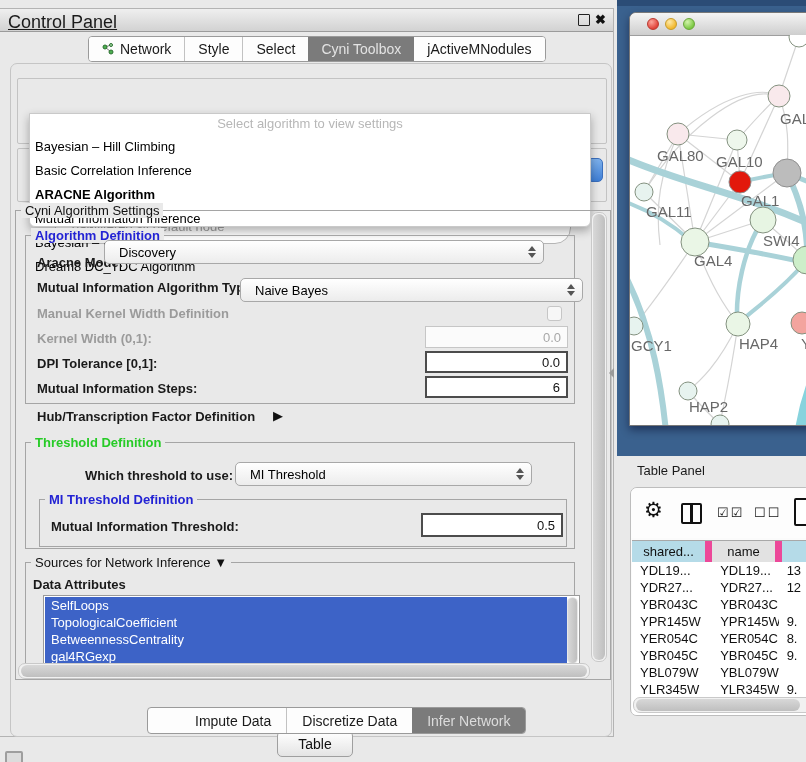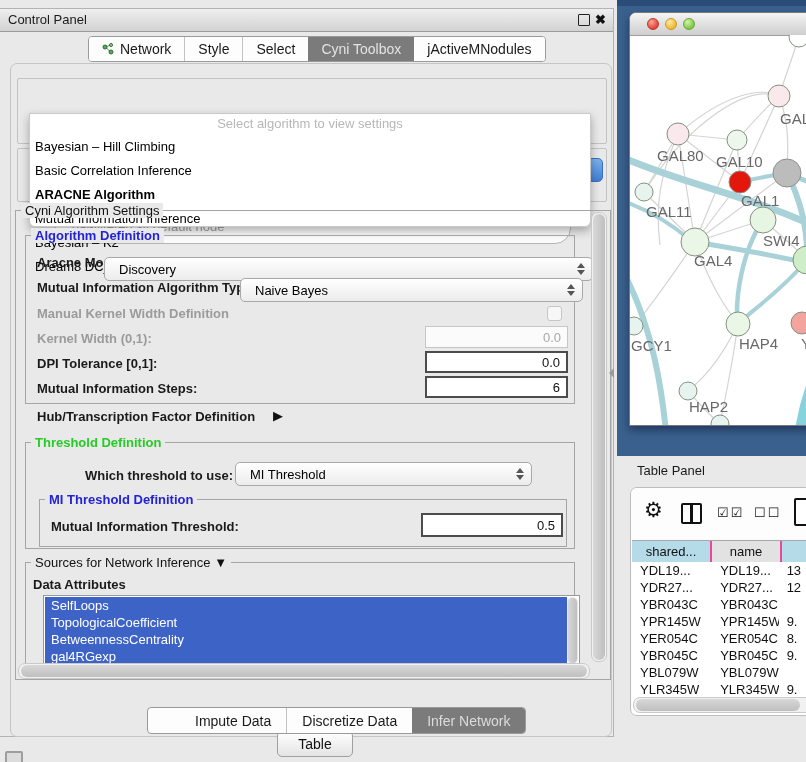--- a/index.html
+++ b/index.html
@@ -2,21 +2,21 @@
 <html><head>
 <meta charset="utf-8">
 <style>
   html,body{margin:0;padding:0;}
   #screen{position:relative;width:806px;height:762px;background:#e9e9e9;overflow:hidden;
     font-family:"Liberation Sans",sans-serif;font-size:13px;color:#111;}
   .abs{position:absolute;}
   
   .cp-win{left:0;top:8px;width:614px;height:729px;background:#e9e9e9;border:1px solid #b3b3b3;border-left:none;box-sizing:border-box;}
   .cp-titlebar{left:0;top:0;width:100%;height:22px;background:linear-gradient(#efefef,#d2d2d2);border-bottom:1px solid #9b9b9b;}
-  .cp-title{left:8px;top:3px;font-size:13px;color:#1a1a1a;}
+  .cp-title{left:8px;top:3px;font-size:18px;color:#1a1a1a;text-decoration:underline;}
   .cp-float{left:578px;top:5px;width:10px;height:10px;border:1.5px solid #222;border-radius:1px;}
   .cp-close{left:595px;top:3px;font-size:13px;font-weight:bold;color:#111;}
   
   .tabbar{left:88px;top:27px;height:24px;display:flex;border:1px solid #9a9a9a;border-radius:4px;overflow:hidden;background:#fdfdfd;}
   .tab{display:flex;align-items:center;gap:5px;padding:0 13px;font-size:14px;color:#1a1a1a;background:#fdfdfd;border-left:1px solid #c2c2c2;}
   .tab:first-child{border-left:none;}
   .tab.sel{background:#7b7b7b;color:#e3e3e3;border-left:none;}
   .tab.after-sel{border-left:none;}
   
   .cp-frame{left:10px;top:54px;width:600px;height:672px;border:1px solid #c5c5c5;border-radius:7px;background:#e9e9e9;}
@@ -71,21 +71,21 @@
   
   .tp-title{left:637px;top:463px;font-size:13px;color:#1a1a1a;}
   .tp-frame{left:630px;top:487px;width:182px;height:229px;border:1px solid #bdbdbd;border-radius:7px;background:#fbfbfb;box-sizing:border-box;overflow:hidden;}
   .tp-toolbar{position:absolute;left:0;top:0;width:100%;height:50px;background:#fdfdfd;}
   .gear{position:absolute;left:13px;top:10px;font-size:21px;color:#111;}
   .colicon{position:absolute;left:50px;top:15px;width:17px;height:17px;border:2.5px solid #111;border-radius:2px;}
   .colicon:before{content:"";position:absolute;left:50%;top:0;bottom:0;width:2.5px;margin-left:-1.25px;background:#111;}
   .cbx{position:absolute;top:17px;font-size:13px;color:#111;letter-spacing:2px;}
   .docicon{position:absolute;left:163px;top:10px;width:16px;height:24px;border:2.5px solid #111;border-radius:2px;background:#fff;}
   .thead{position:absolute;left:1px;top:52px;height:21px;display:flex;border-top:1px solid #a8a8a8;border-bottom:1px solid #8f8f8f;}
-  .th{display:flex;align-items:center;justify-content:center;font-size:13px;border-right:2px solid #ec4899;box-sizing:border-box;}
+  .th{display:flex;align-items:center;justify-content:center;font-size:13px;border-right:7px solid #ec4899;box-sizing:border-box;}
   .th.c1{width:80px;background:#b5dbe8;}
   .th.c2{width:70px;background:#e2e2e2;}
   .th.c3{width:32px;background:#b5dbe8;}
   .tbody{position:absolute;left:1px;top:74px;right:1px;bottom:0;background:#fff;}
   .trow{display:flex;height:17px;align-items:center;}
   .td{font-size:13px;color:#111;box-sizing:border-box;overflow:hidden;white-space:nowrap;}
   .td.c1{width:80px;padding-left:8px;}
   .td.c2{width:70px;padding-left:10px;}
   .td.c3{width:32px;padding-left:8px;}
   .tp-hscroll{left:633px;top:697px;width:180px;height:14px;z-index:5;}
@@ -153,21 +153,21 @@
           </div>
       </div>
 
       <div class="abs tgroup" style="left:4px;top:146px;width:594px;height:468px;"></div>
       <span class="tg-title" style="left:10px;top:139px;">Cyni Algorithm Settings</span>
 
       <div class="abs tgroup" style="left:14px;top:171px;width:548px;height:167px;"></div>
       <span class="tg-title blue-t" style="left:20px;top:164px;">Algorithm Definition</span>
 
       <span class="abs lbl" style="left:26px;top:191px;">Aracne Mode:</span>
-      <div class="abs combo" style="left:93px;top:193px;width:489px;height:24px;">
+      <div class="abs combo" style="left:93px;top:176px;width:440px;height:24px;">
         <span class="cval">Discovery</span>
         <span class="spin"></span>
       </div>
 
       <span class="abs lbl" style="left:26px;top:216px;">Mutual Information Algorithm Type:</span>
       <div class="abs combo" style="left:229px;top:214px;width:343px;height:24px;">
         <span class="cval">Naive Bayes</span>
         <span class="spin"></span>
       </div>
 

